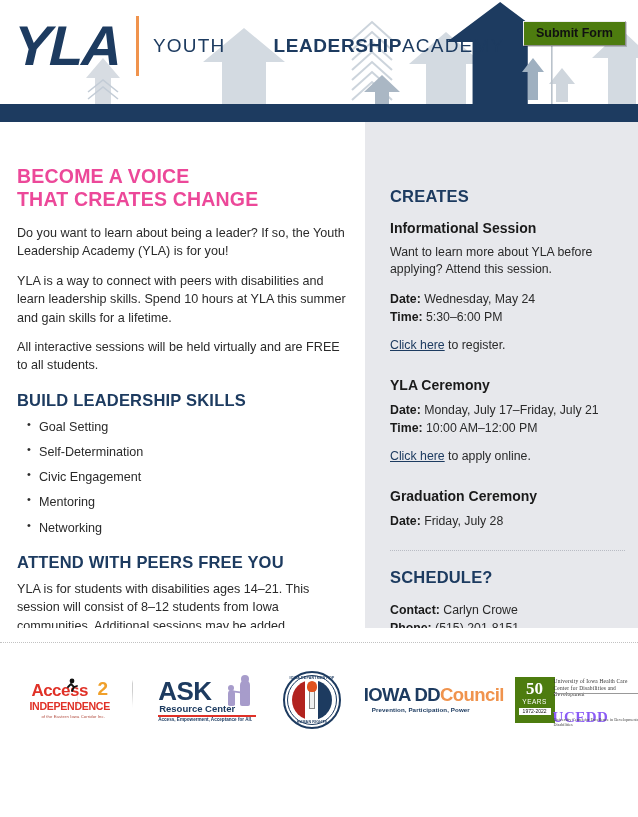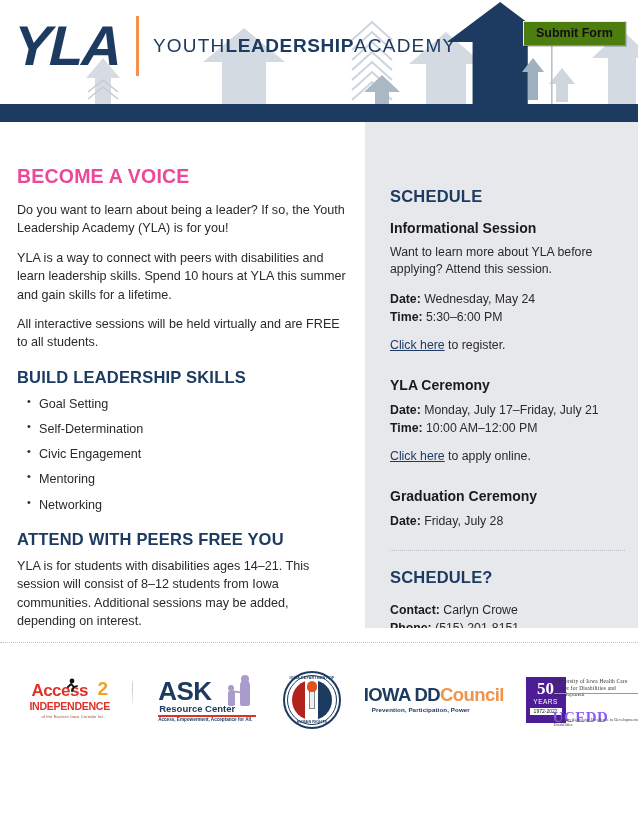--- a/index.html
+++ b/index.html
@@ -32,21 +32,21 @@
     font-size: 56px; font-weight: 700; letter-spacing:-2px;
     color:#1d3b60; line-height:1; font-style:italic;
     transform: skewX(-2deg);
   }
   .logo-rule {
     width:3px; height:60px; background:#f0934d; margin:0 14px 0 16px;
   }
   .logo-words { display:flex; justify-content:center; }
   .logo-words div { color:#1d3b60; line-height:1.14; }
   .lw1 { font-size:19px; font-weight:400; letter-spacing:1.2px; }
-  .lw2 { font-size:19px; font-weight:700; letter-spacing:0.6px; }
+  .lw2 { font-size:19px; font-weight:700; letter-spacing:0.6px;margin-left:48px; }
   .lw3 { font-size:19px; font-weight:400; letter-spacing:1.2px; }
 
   .submit-btn {
     position:absolute; right:12px; top:21px; z-index:20;
     background:#4d7c0f;
     border-top:1px solid #eeeeee;
     border-left:1px solid #eeeeee;
     border-right:1px solid #8d8d8d;
     border-bottom:1px solid #8d8d8d;
     padding:4px 12px 5px 12px;
@@ -215,21 +215,21 @@
   .ddc .ddc-navy { color:#1d3b60; }
   .ddc .ddc-orange { color:#f0934d; }
   .ddc .ddc-sub {
     position:absolute; left:8px; top:26px; font-size:6.2px; font-weight:700;
     color:#1d3b60; letter-spacing:0.1px;
   }
 
   
   .ucedd { position:relative; width:136px; height:46px; }
   .ucedd .badge {
-    position:absolute; left:17px; top:0; width:40px; height:46px; background:#4c1d95;
+    position:absolute; left:6px; top:0; width:40px; height:46px; background:#4d7c0f;
     color:#fff; text-align:center;
   }
   .ucedd .badge .b50 { font-size:17px; font-weight:700; line-height:18px; margin-top:3px; font-family:"Liberation Serif", serif; }
   .ucedd .badge .byears { font-size:6.5px; letter-spacing:0.5px; line-height:8px; }
   .ucedd .badge .bdates { font-size:5px; background:#fff; color:#111; margin:2px 4px 0 4px; line-height:7px; }
   .ucedd .u-l1 {
     position:absolute; left:45px; top:1px; font-size:5.4px; color:#333;
     font-family:"Liberation Serif", serif; letter-spacing:0.2px;
   }
   .ucedd .u-l2 {
@@ -302,20 +302,21 @@
     <div class="header-bar"></div>
   </div>
 
   <div class="body-area">
 
     <div class="right-panel"></div>
 
     <div class="left-col">
       <h1 class="head-orange">
         <span>BECOME A VOICE</span><br>
+        <span>THAT CREATES CHANGE</span>
       </h1>
 
       <p class="body-text">Do you want to learn about being a leader? If so, the Youth Leadership Academy (YLA) is for you!</p>
       <p class="body-text">YLA is a way to connect with peers with disabilities and learn leadership skills. Spend 10 hours at YLA this summer and gain skills for a lifetime.</p>
       <p class="body-text">All interactive sessions will be held virtually and are FREE to all students.</p>
 
       <h2 class="head-navy">BUILD LEADERSHIP SKILLS</h2>
       <ul class="skills">
         <li>Goal Setting</li>
         <li>Self-Determination</li>
@@ -325,21 +326,21 @@
       </ul>
 
       <h2 class="head-navy">ATTEND WITH PEERS FREE YOU</h2>
       <p class="body-text">YLA is for students with disabilities ages 14–21. This session will consist of 8–12 students from Iowa communities. Additional sessions may be added, depending on interest.</p>
 
       <h2 class="head-navy">MEET THE TRAINERS</h2>
       <p class="body-text"><a class="link" href="#">Click here</a><span> to get to know the trainers.</span></p>
     </div>
 
     <div class="right-col">
-      <h2 class="sched-head">SCHEDULE</h2>
+      <h2 class="sched-head">CREATES</h2>
 
       <h3 class="sub-head">Informational Session</h3>
       <p class="r-text">Want to learn more about YLA before applying? Attend this session.</p>
       <div class="kv-block">
         <div class="kv"><b>Date:</b> <span>Wednesday, May 24</span></div>
         <div class="kv"><b>Time:</b> <span>5:30–6:00 PM</span></div>
       </div>
       <p class="r-text"><a class="link" href="#">Click here</a><span> to register.</span></p>
 
       <h3 class="sub-head spaced">YLA Ceremony</h3>

